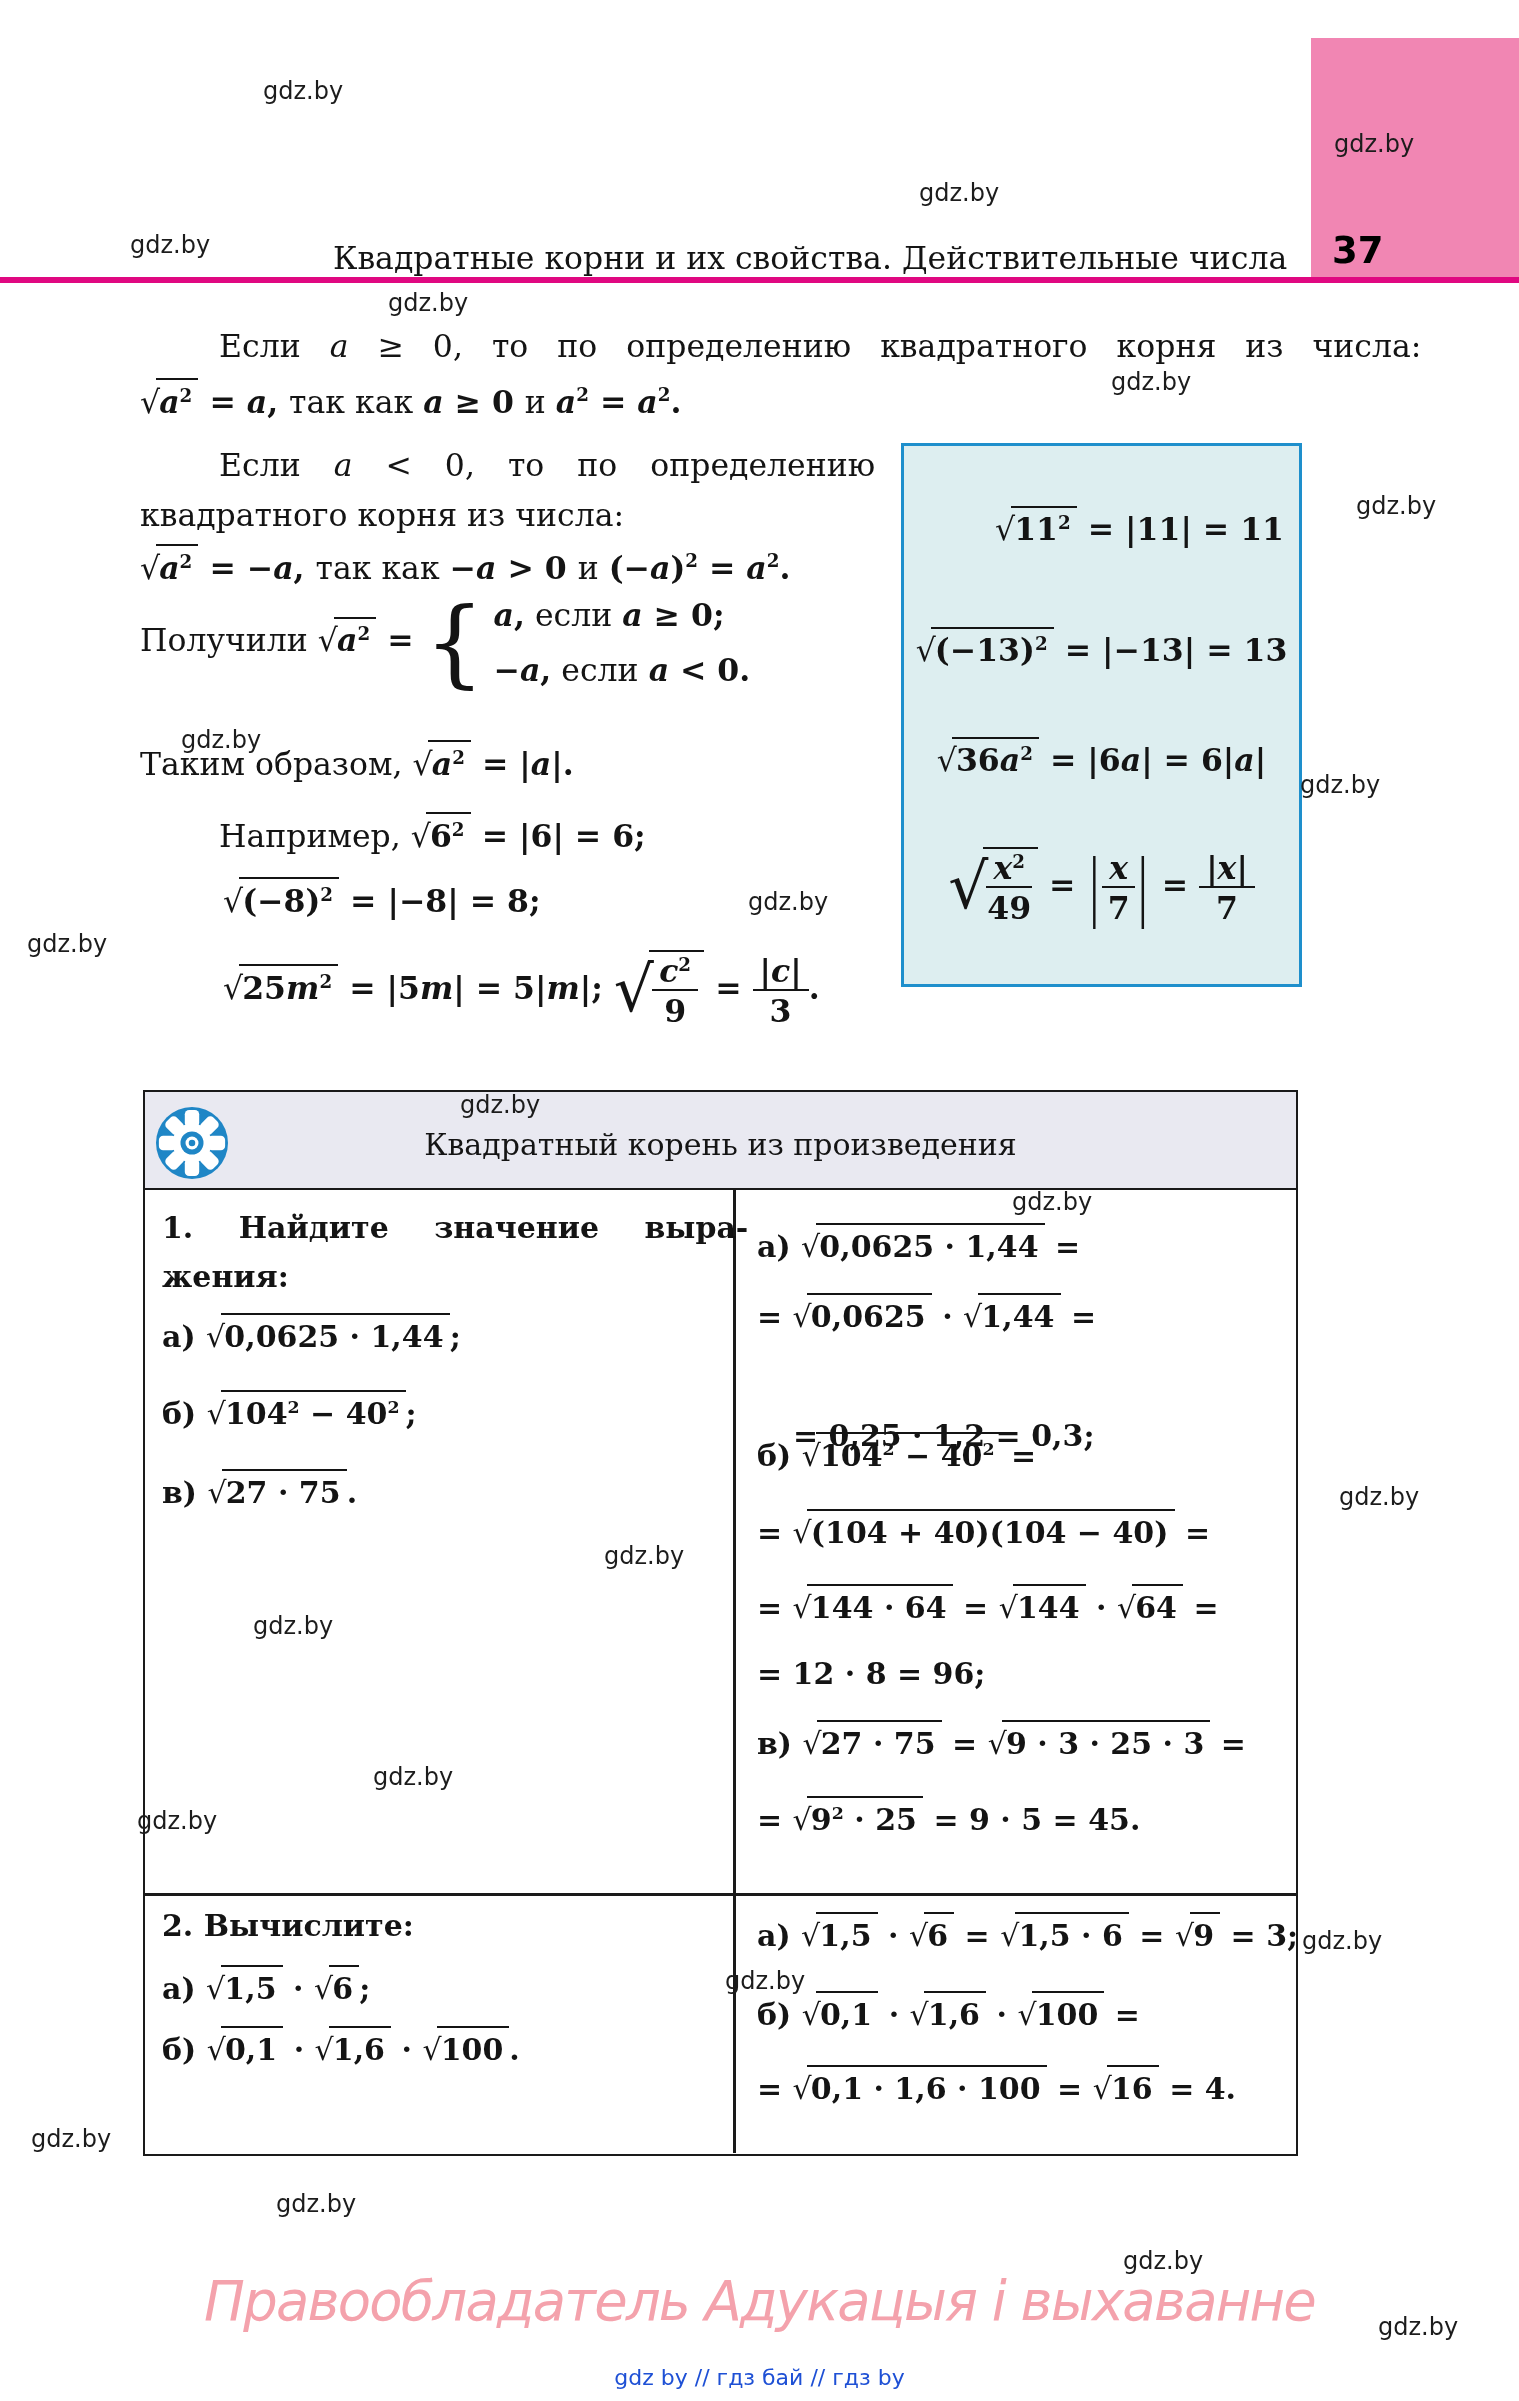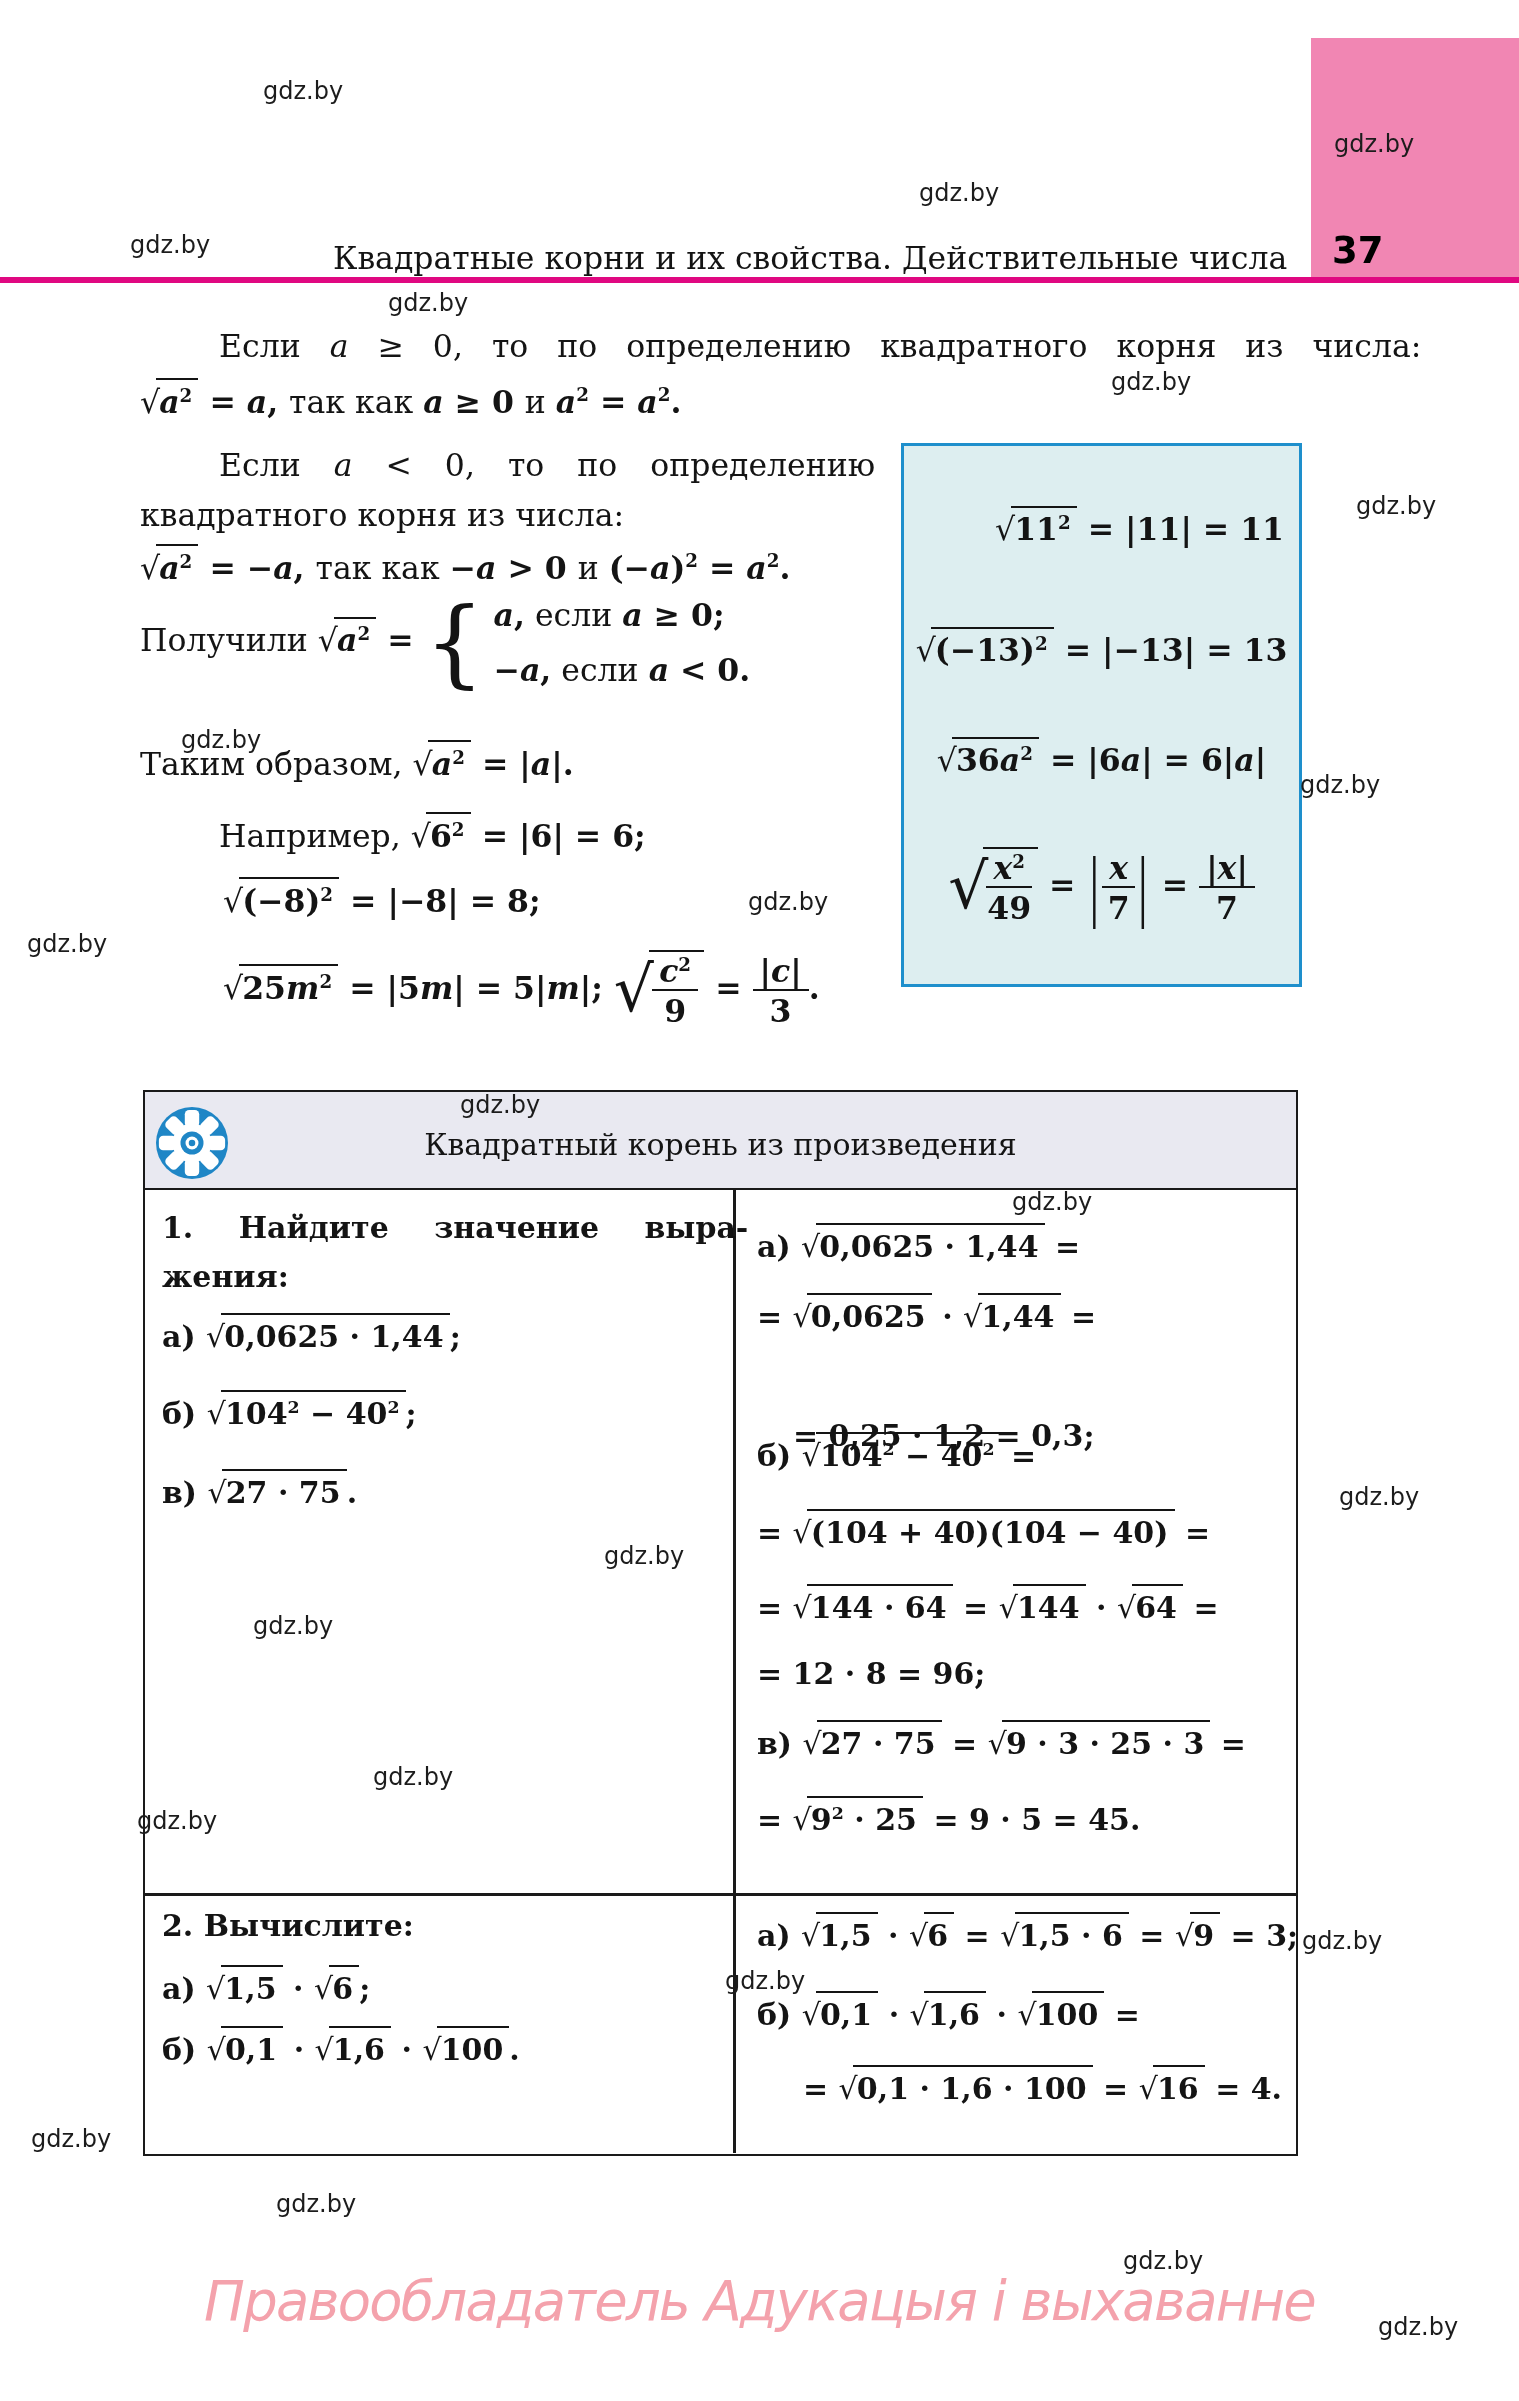--- a/index.html
+++ b/index.html
@@ -133,21 +133,21 @@
       <div class="line tmath" style="left: 757px; top: 1509px;">= <span class="sq"><span class="rd">√</span><span class="vin">(104 + 40)(104 − 40)</span></span> =</div>
       <div class="line tmath" style="left: 757px; top: 1584px;">= <span class="sq"><span class="rd">√</span><span class="vin">144 · 64</span></span> = <span class="sq"><span class="rd">√</span><span class="vin">144</span></span> · <span class="sq"><span class="rd">√</span><span class="vin">64</span></span> =</div>
       <div class="line tmath" style="left: 757px; top: 1654px;">= 12 · 8 = 96;</div>
       <div class="line tmath" style="left: 757px; top: 1720px;">в) <span class="sq"><span class="rd">√</span><span class="vin">27 · 75</span></span> = <span class="sq"><span class="rd">√</span><span class="vin">9 · 3 · 25 · 3</span></span> =</div>
       <div class="line tmath" style="left: 757px; top: 1796px;">= <span class="sq"><span class="rd">√</span><span class="vin">9<sup>2</sup> · 25</span></span> = 9 · 5 = 45.</div>
       <div class="line tmath" style="left: 162px; top: 1906px;">2. Вычислите:</div>
       <div class="line tmath" style="left: 162px; top: 1965px;">а) <span class="sq"><span class="rd">√</span><span class="vin">1,5</span></span> · <span class="sq"><span class="rd">√</span><span class="vin">6</span></span>;</div>
       <div class="line tmath" style="left: 162px; top: 2026px;">б) <span class="sq"><span class="rd">√</span><span class="vin">0,1</span></span> · <span class="sq"><span class="rd">√</span><span class="vin">1,6</span></span> · <span class="sq"><span class="rd">√</span><span class="vin">100</span></span>.</div>
       <div class="line tmath" style="left: 757px; top: 1912px;">а) <span class="sq"><span class="rd">√</span><span class="vin">1,5</span></span> · <span class="sq"><span class="rd">√</span><span class="vin">6</span></span> = <span class="sq"><span class="rd">√</span><span class="vin">1,5 · 6</span></span> = <span class="sq"><span class="rd">√</span><span class="vin">9</span></span> = 3;</div>
       <div class="line tmath" style="left: 757px; top: 1991px;">б) <span class="sq"><span class="rd">√</span><span class="vin">0,1</span></span> · <span class="sq"><span class="rd">√</span><span class="vin">1,6</span></span> · <span class="sq"><span class="rd">√</span><span class="vin">100</span></span> =</div>
-      <div class="line tmath" style="left: 757px; top: 2065px; margin-left: 46px;">= <span class="sq"><span class="rd">√</span><span class="vin">0,1 · 1,6 · 100</span></span> = <span class="sq"><span class="rd">√</span><span class="vin">16</span></span> = 4.</div>
+      <div class="line tmath" style="left: 757px; top: 2065px;">= <span class="sq"><span class="rd">√</span><span class="vin">0,1 · 1,6 · 100</span></span> = <span class="sq"><span class="rd">√</span><span class="vin">16</span></span> = 4.</div>
       <div class="box-line" style="left: 901px; top: 506px; padding-left: 38px;"><span class="sq"><span class="rd">√</span><span class="vin">11<sup>2</sup></span></span> = |11| = 11</div>
       <div class="box-line" style="left: 901px; top: 627px;"><span class="sq"><span class="rd">√</span><span class="vin">(−13)<sup>2</sup></span></span> = |−13| = 13</div>
       <div class="box-line" style="left: 901px; top: 737px;"><span class="sq"><span class="rd">√</span><span class="vin">36<i>a</i><sup>2</sup></span></span> = |6<i>a</i>| = 6|<i>a</i>|</div>
       <div class="box-line" style="left: 901px; top: 847px;"><span class="sq"><span class="rd rdbig">√</span><span class="vin"><span class="fr"><span class="fn"><i>x</i><sup>2</sup></span><span class="fd">49</span></span></span></span> = <span class="vbar">|</span><span class="fr"><span class="fn"><i>x</i></span><span class="fd">7</span></span><span class="vbar">|</span> = <span class="fr"><span class="fn">|<i>x</i>|</span><span class="fd">7</span></span></div>
       <span class="wm" style="left: 263px; top: 77px; color: rgb(28, 28, 28);">gdz.by</span>
       <span class="wm" style="left: 1334px; top: 130px; color: rgb(28, 28, 28);">gdz.by</span>
       <span class="wm" style="left: 919px; top: 179px; color: rgb(28, 28, 28);">gdz.by</span>
       <span class="wm" style="left: 130px; top: 231px; color: rgb(28, 28, 28);">gdz.by</span>
       <span class="wm" style="left: 388px; top: 289px; color: rgb(28, 28, 28);">gdz.by</span>
       <span class="wm" style="left: 1111px; top: 368px; color: rgb(28, 28, 28);">gdz.by</span>
@@ -166,15 +166,16 @@
       <span class="wm" style="left: 725px; top: 1967px; color: rgb(28, 28, 28);">gdz.by</span>
       <span class="wm" style="left: 1302px; top: 1927px; color: rgb(28, 28, 28);">gdz.by</span>
       <span class="wm" style="left: 31px; top: 2125px; color: rgb(28, 28, 28);">gdz.by</span>
       <span class="wm" style="left: 276px; top: 2190px; color: rgb(28, 28, 28);">gdz.by</span>
       <span class="wm" style="left: 1123px; top: 2247px; color: rgb(28, 28, 28);">gdz.by</span>
       <span class="wm" style="left: 1378px; top: 2313px; color: rgb(28, 28, 28);">gdz.by</span>
     </div>
 
   <div id="publisher-line" style="color: rgb(244, 162, 172);">Правообладатель Адукацыя і выхаванне</div>
 
+  <div id="footer-links" style="color: rgb(30, 80, 213);">gdz by  //  гдз бай  //  гдз by</div>
 
 </div>
 
 
 </body></html>

